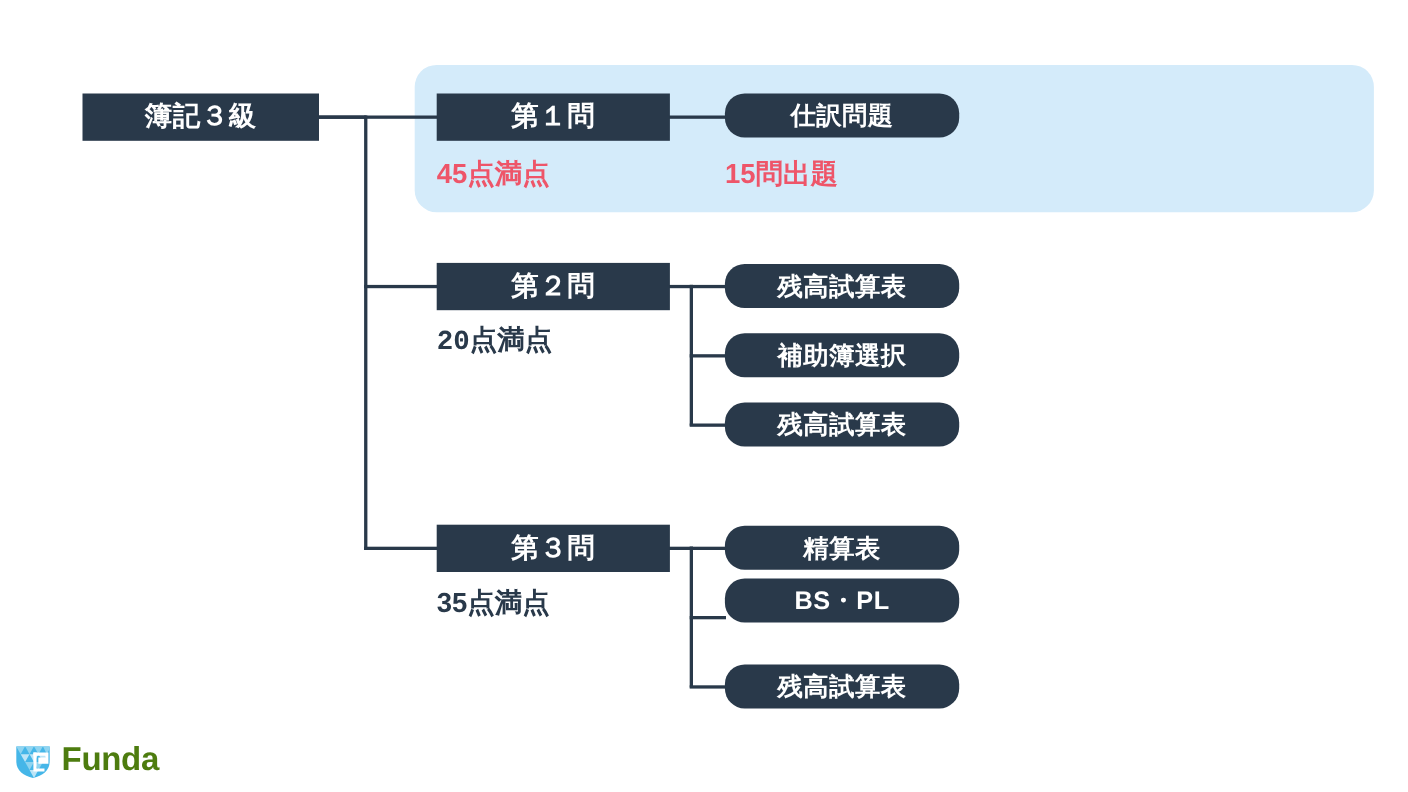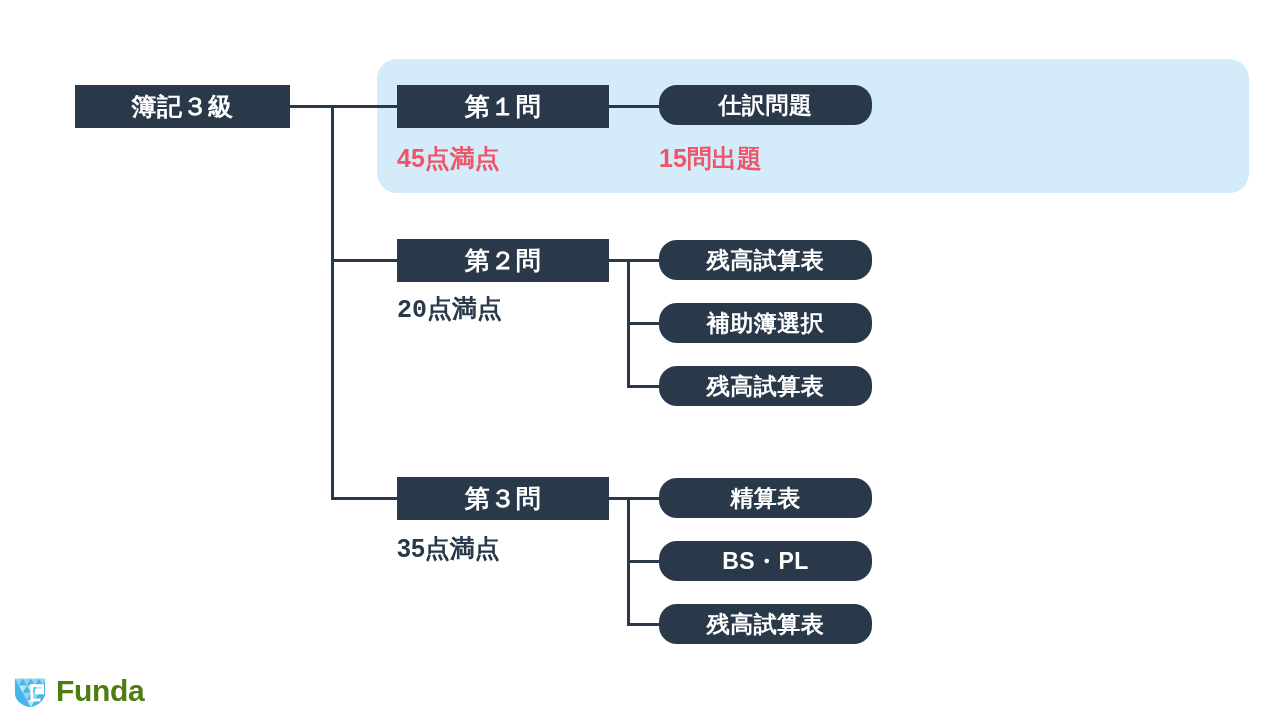--- a/index.html
+++ b/index.html
@@ -59,21 +59,21 @@
     left: 659px;
     width: 213px; height: 40px;
     font-size: 23px;
     border-radius: 18px;
   }
   .lf-1a { top: 85px; height: 43px; font-size: 25px; }
   .lf-2a { top: 240px; }
   .lf-2b { top: 303px; }
   .lf-2c { top: 366px; }
   .lf-3a { top: 478px; }
-  .lf-3b { top: 541px; }
+  .lf-3b { top: 526px; }
   .lf-3c { top: 604px; }
 
   
   .caption {
     position: absolute;
     font-size: 25px;
     font-weight: bold;
     line-height: 1;
     white-space: nowrap;
     text-align: left;

